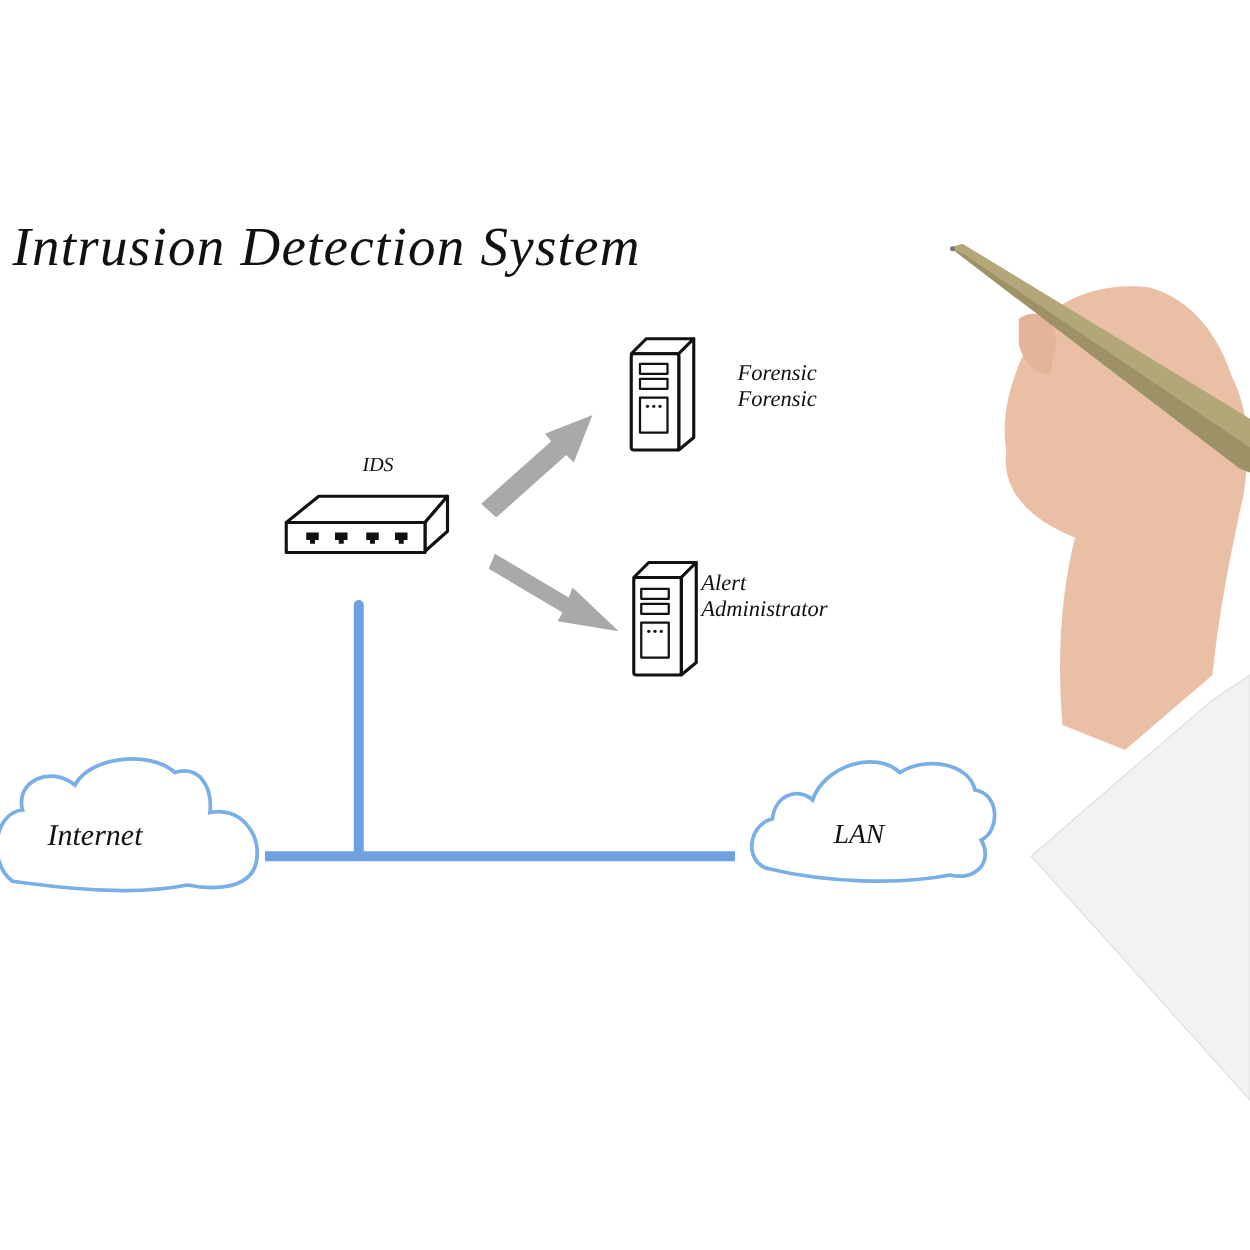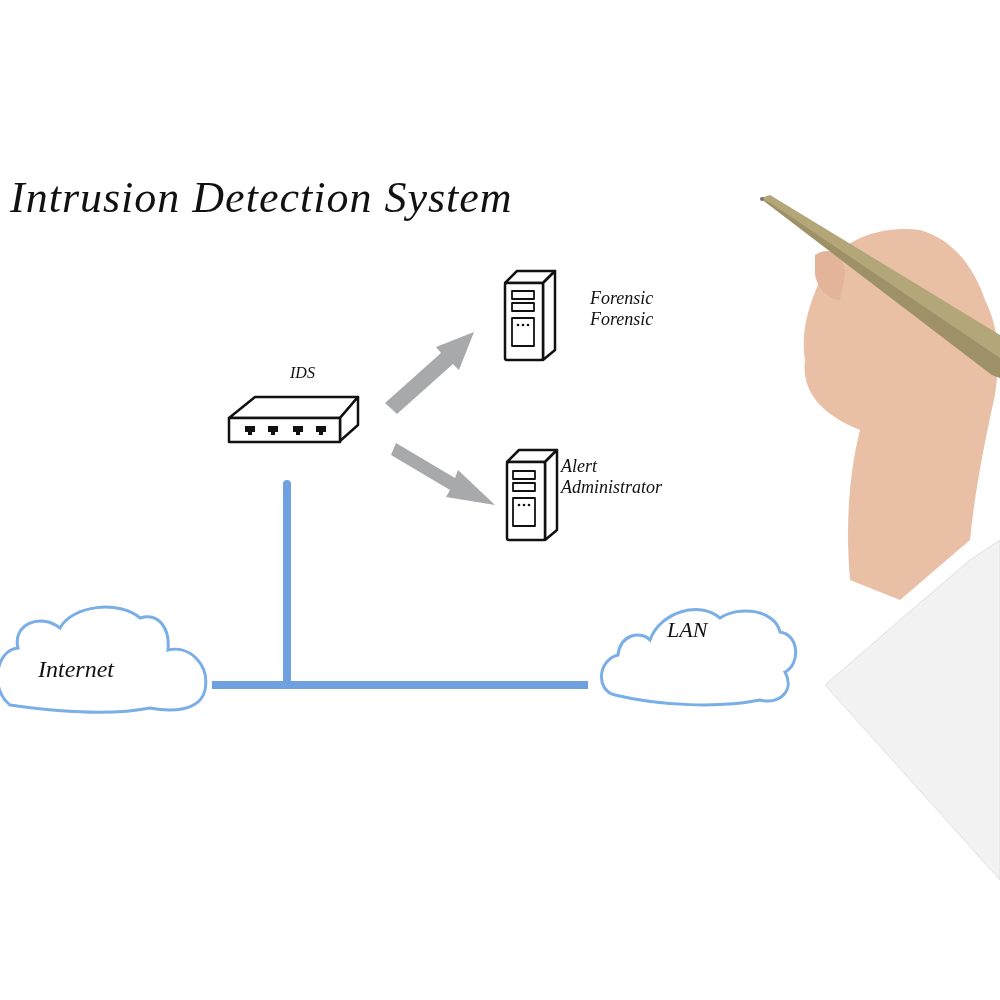--- a/index.html
+++ b/index.html
@@ -3,21 +3,21 @@
 <meta charset="utf-8">
 <style>
   html, body { margin:0; padding:0; background:#ffffff; }
   body { width:1000px; height:1000px; position:relative; overflow:hidden; font-family:"DejaVu Serif", serif; }
   .txt { position:absolute; font-family:Liberation Serif, serif; font-style:italic; color:#111; white-space:nowrap; }
   #title { left:10px; top:172px; font-size:44px; letter-spacing:1px; }
   #ids-label { left:290px; top:364px; font-size:16px; }
   #forensic-label { left:590px; top:288px; font-size:18px; line-height:21px; }
   #alert-label { left:561px; top:456px; font-size:18px; line-height:21px; }
   #internet-label { left:38px; top:656px; font-size:24px; }
-  #lan-label { left:667px; top:617px; font-size:22px; }
+  #lan-label { left:667px; top:654px; font-size:22px; }
   svg.layer { position:absolute; left:0; top:0; }
 </style>
 </head>
 <body>
 
 <svg class="layer" width="1000" height="1000" viewBox="0 0 1000 1000">
 
   <line x1="212" y1="685" x2="588" y2="685" stroke="#6fa0e0" stroke-width="8"></line>
   <line x1="287" y1="484" x2="287" y2="685" stroke="#6fa0e0" stroke-width="8" stroke-linecap="round"></line>
 

